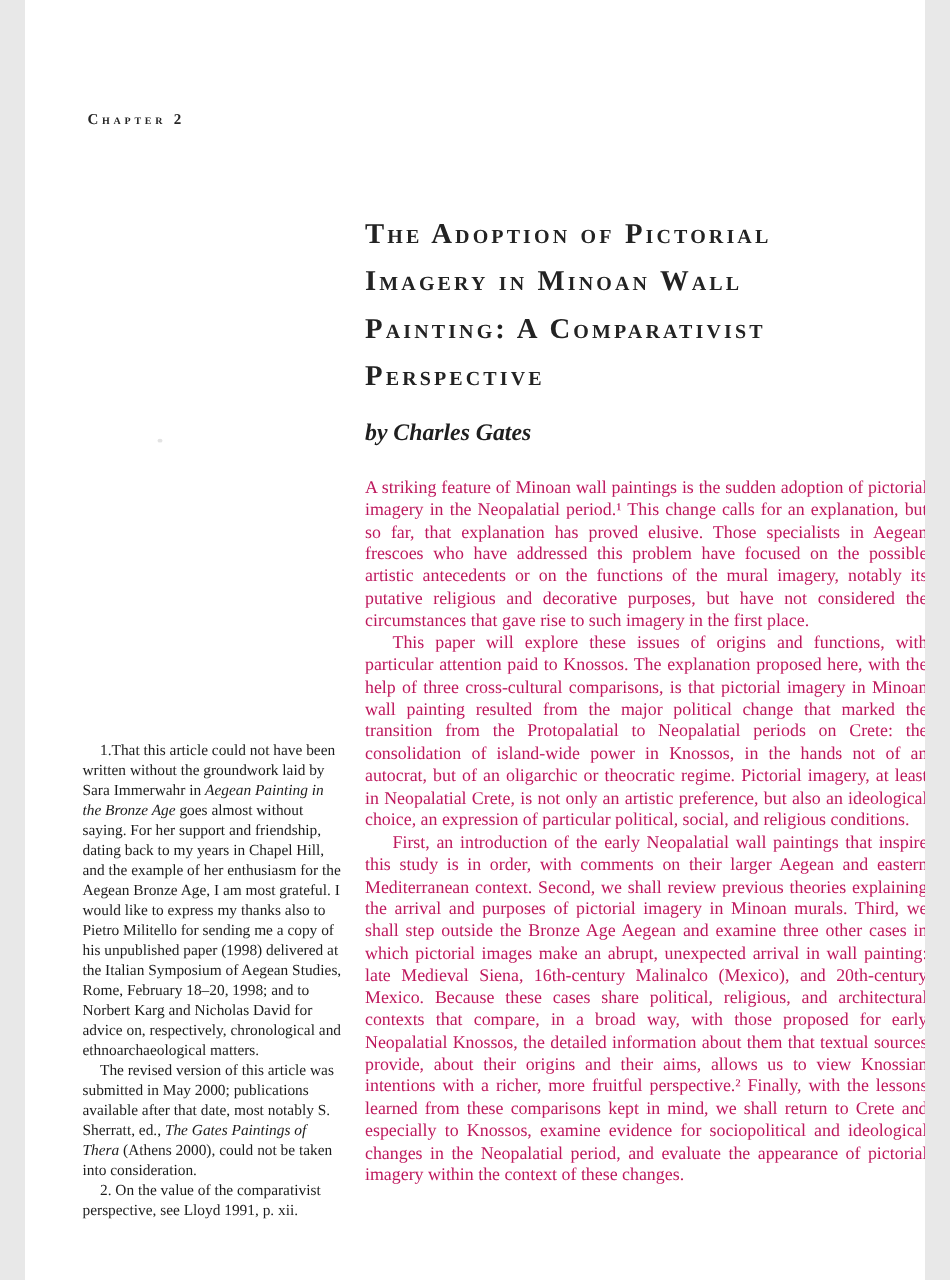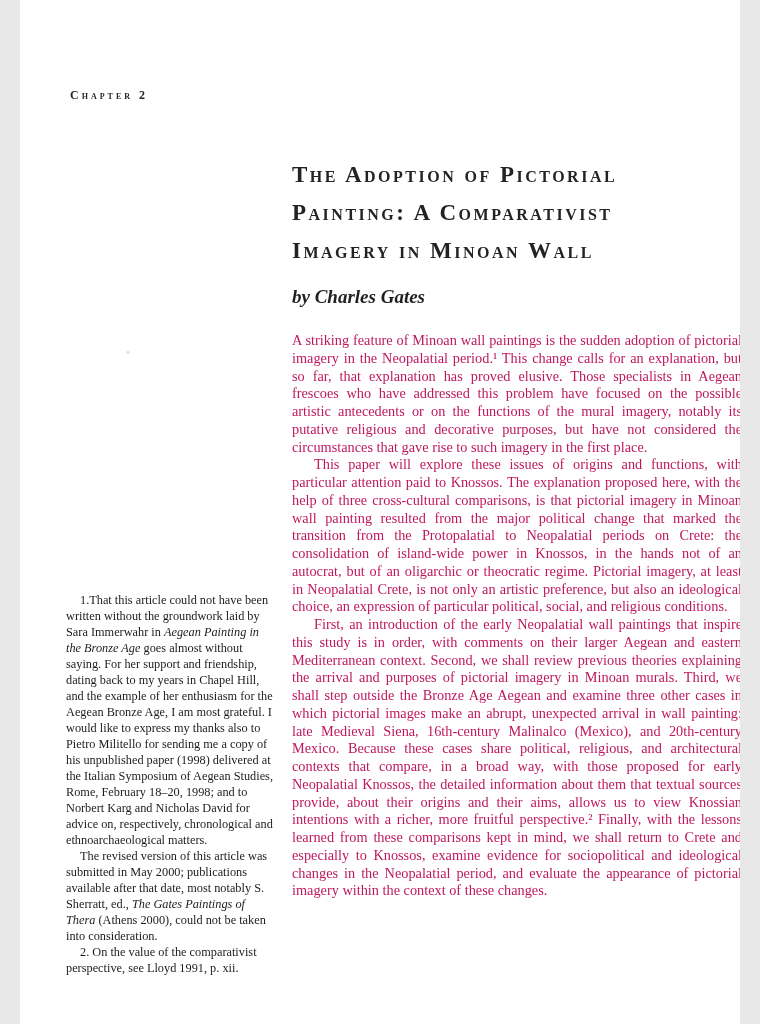--- a/index.html
+++ b/index.html
@@ -20,21 +20,21 @@
     top: 88px;
     font-size: 12px;
     font-weight: 600;
     font-variant: small-caps;
     letter-spacing: 3px;
     color: #252525;
   }
   .main-col {
     position: absolute;
     left: 272px;
-    top: 156px;
+    top: 168px;
     width: 450px;
   }
   .title {
     font-size: 23px;
     font-weight: 600;
     font-variant: small-caps;
     letter-spacing: 2.5px;
     line-height: 38px;
     color: #232323;
   }
@@ -89,22 +89,23 @@
 
   <div class="margin-col">
     <p><span>1.That this article could not have been written without the groundwork laid by Sara Immerwahr in </span><i>Aegean Painting in the Bronze Age</i><span> goes almost without saying. For her support and friendship, dating back to my years in Chapel Hill, and the example of her enthusiasm for the Aegean Bronze Age, I am most grateful. I would like to express my thanks also to Pietro Militello for sending me a copy of his unpublished paper (1998) delivered at the Italian Symposium of Aegean Studies, Rome, February 18–20, 1998; and to Norbert Karg and Nicholas David for advice on, respectively, chronological and ethnoarchaeological matters.</span></p>
     <p><span>The revised version of this article was submitted in May 2000; publications available after that date, most notably S. Sherratt, ed., </span><i>The Gates Paintings of Thera</i><span> (Athens 2000), could not be taken into consideration.</span></p>
     <p><span>2. On the value of the comparativist perspective, see Lloyd 1991, p. xii.</span></p>
   </div>
 
   <div class="main-col">
     <h1 class="title">
       <span class="title-line">The Adoption of Pictorial</span>
+      <span class="title-line">Imagery in Minoan Wall</span>
       <span class="title-line">Painting: A Comparativist</span>
-      <span class="title-line">Imagery in Minoan Wall</span>
+      <span class="title-line">Perspective</span>
     </h1>
 
     <div class="byline">by Charles Gates</div>
 
     <div class="body-text">
       <p>A striking feature of Minoan wall paintings is the sudden adoption of pictorial imagery in the Neopalatial period.¹ This change calls for an explanation, but so far, that explanation has proved elusive. Those specialists in Aegean frescoes who have addressed this problem have focused on the possible artistic antecedents or on the functions of the mural imagery, notably its putative religious and decorative purposes, but have not considered the circumstances that gave rise to such imagery in the first place.</p>
       <p class="indent">This paper will explore these issues of origins and functions, with particular attention paid to Knossos. The explanation proposed here, with the help of three cross-cultural comparisons, is that pictorial imagery in Minoan wall painting resulted from the major political change that marked the transition from the Protopalatial to Neopalatial periods on Crete: the consolidation of island-wide power in Knossos, in the hands not of an autocrat, but of an oligarchic or theocratic regime. Pictorial imagery, at least in Neopalatial Crete, is not only an artistic preference, but also an ideological choice, an expression of particular political, social, and religious conditions.</p>
       <p class="indent">First, an introduction of the early Neopalatial wall paintings that inspire this study is in order, with comments on their larger Aegean and eastern Mediterranean context. Second, we shall review previous theories explaining the arrival and purposes of pictorial imagery in Minoan murals. Third, we shall step outside the Bronze Age Aegean and examine three other cases in which pictorial images make an abrupt, unexpected arrival in wall painting: late Medieval Siena, 16th-century Malinalco (Mexico), and 20th-century Mexico. Because these cases share political, religious, and architectural contexts that compare, in a broad way, with those proposed for early Neopalatial Knossos, the detailed information about them that textual sources provide, about their origins and their aims, allows us to view Knossian intentions with a richer, more fruitful perspective.² Finally, with the lessons learned from these comparisons kept in mind, we shall return to Crete and especially to Knossos, examine evidence for sociopolitical and ideological changes in the Neopalatial period, and evaluate the appearance of pictorial imagery within the context of these changes.</p>
     </div>
   </div>

